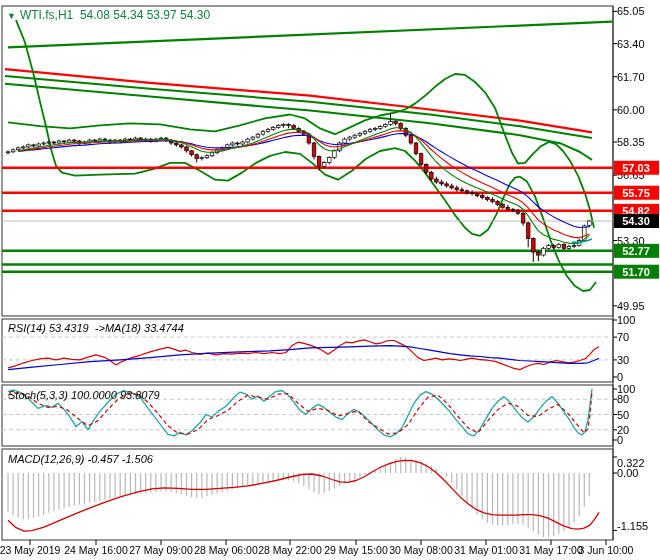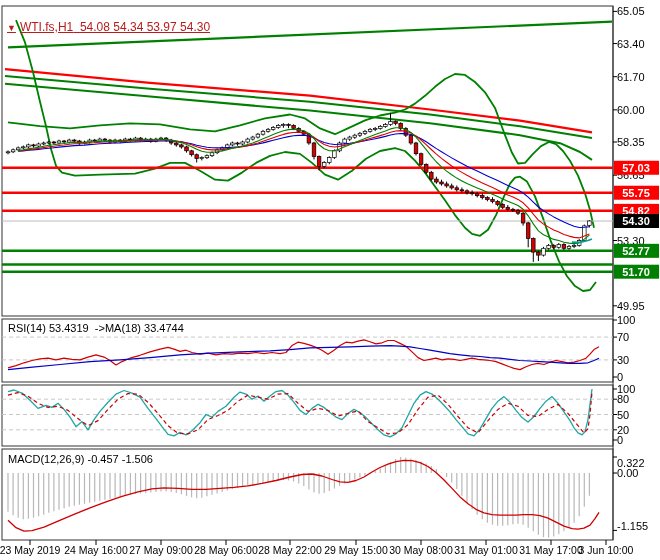--- a/index.html
+++ b/index.html
@@ -1,19 +1,19 @@
 <!DOCTYPE html>
 <html><head>
 <meta charset="utf-8">
 <style>
   html,body{margin:0;padding:0;background:#fff;}
   #app{position:relative;width:660px;height:560px;background:#fff;
        font-family:"Liberation Sans",sans-serif;overflow:hidden;}
-  .ind-label{position:absolute;left:8px;font-size:11px;color:#000;white-space:pre;z-index:5;}
-  #title-row{position:absolute;left:7px;top:20px;font-size:12px;color:#b91c1c;z-index:5;text-decoration:underline;}
+  .ind-label{position:absolute;left:8px;font-size:11px;color:#000;white-space:pre;z-index:5;font-style:italic;}
+  #title-row{position:absolute;left:7px;top:8px;font-size:12px;color:#15803d;z-index:5;}
   #title-row .tri{font-size:9px;margin-right:4px;cursor:pointer;}
   #chart-svg{position:absolute;left:0;top:0;}
 </style>
 </head>
 <body>
 
 <div id="app">
   <svg id="chart-svg" width="660" height="560">
       <rect x="2" y="6" width="611" height="310" fill="#ffffff" stroke="#333333" stroke-width="1"></rect>
       <rect x="2" y="319" width="611" height="63" fill="#ffffff" stroke="#333333" stroke-width="1"></rect>
@@ -468,14 +468,15 @@
       <text x="606" y="554" font-size="10.5" fill="#000000" font-family="Liberation Sans, sans-serif" text-anchor="middle">3 Jun 10:00</text>
     </svg>
 
   <div id="title-row">
     <span class="tri">▼</span><span>WTI.fs,H1</span>&nbsp;
     <span>54.08 54.34 53.97 54.30</span>
   </div>
 
   <div class="ind-label" style="top:322px">RSI(14) 53.4319  -&gt;MA(18) 33.4744</div>
   <div class="ind-label" style="top:389px"></div>
+  <div class="ind-label" id="stoch-label" style="top:389px">Stoch(5,3,3) 100.0000 93.8079</div>
   <div class="ind-label" style="top:453px">MACD(12,26,9) -0.457 -1.506</div>
 </div>
 
 </body></html>

